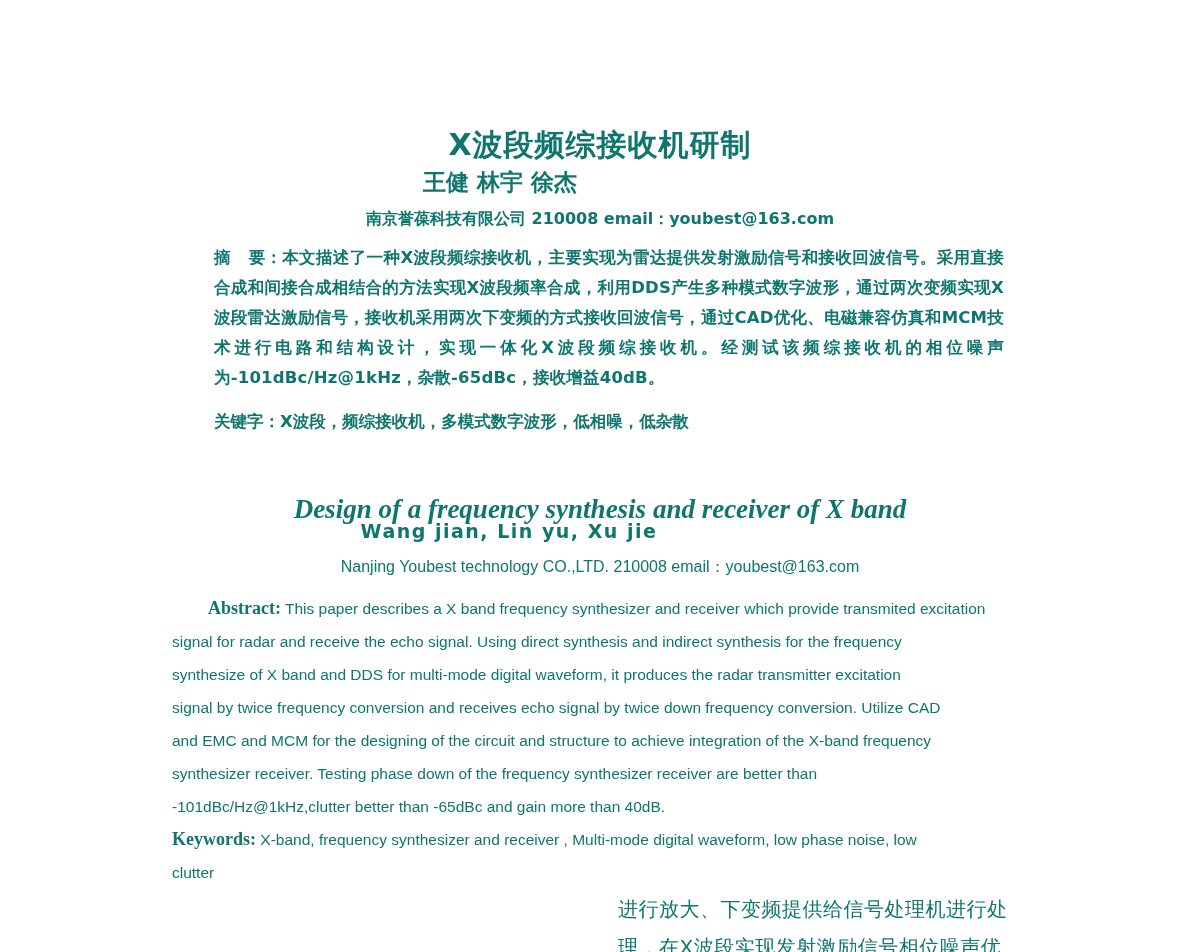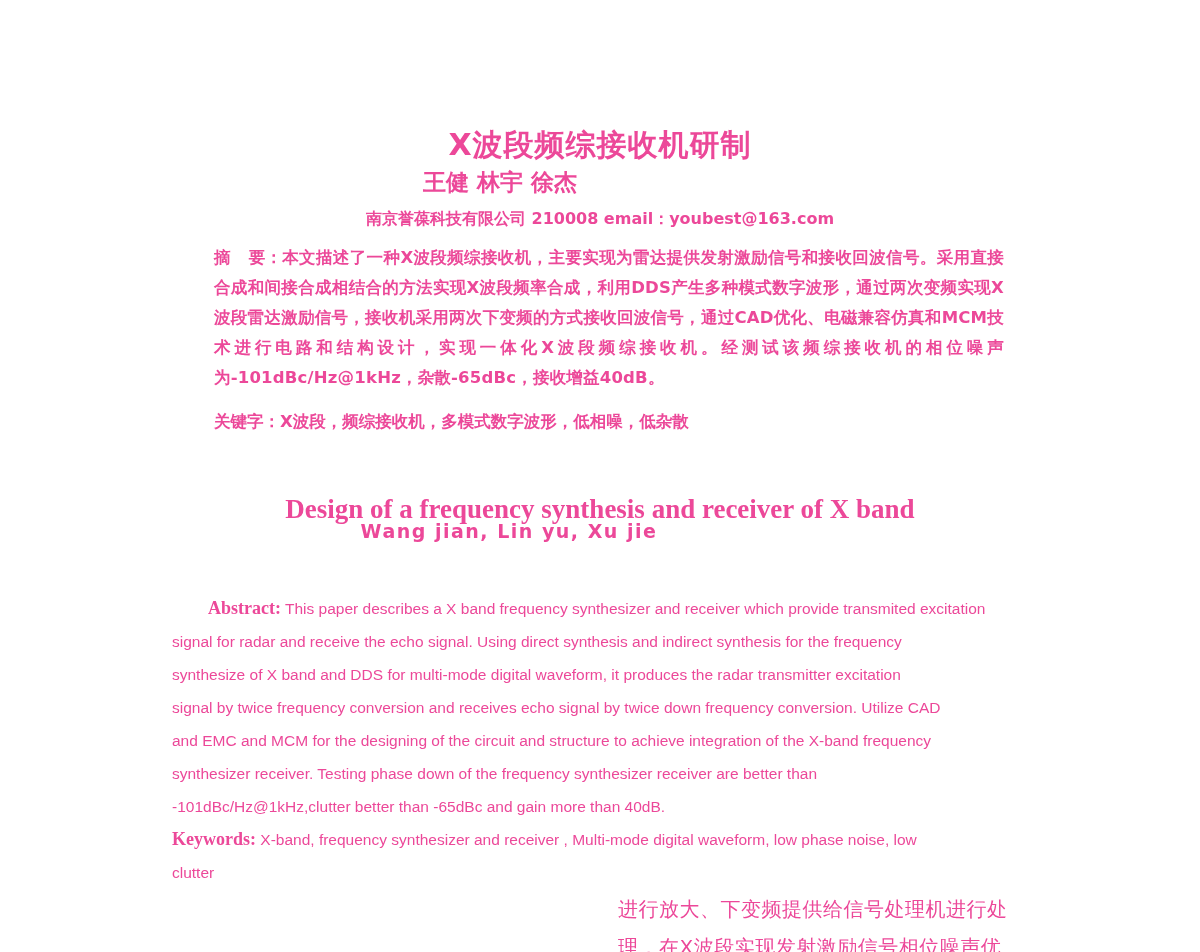--- a/index.html
+++ b/index.html
@@ -7,21 +7,21 @@
     padding: 0;
     background: #ffffff;
   }
   .page {
     position: relative;
     width: 1200px;
     height: 952px;
     background: #ffffff;
     overflow: hidden;
     font-family: "Liberation Serif", "DejaVu Serif", serif;
-    color: #ec4899;
+    color: #0f766e;
   }
 
   
   .cn-title {
     position: absolute;
     top: 107px;
     left: 0;
     width: 1200px;
     text-align: center;
     font-family: "DejaVu Sans", "Liberation Sans", sans-serif;
@@ -98,20 +98,21 @@
     position: absolute;
     top: 470px;
     left: 0;
     width: 1200px;
     text-align: center;
     font-family: "Liberation Serif", "DejaVu Serif", serif;
     font-size: 27px;
     font-weight: bold;
     line-height: 34px;
     white-space: nowrap;
+    font-style: italic;
   }
 
   
   .en-authors {
     position: absolute;
     top: 518px;
     left: 0;
     width: 1018px;
     text-align: center;
     font-family: "DejaVu Sans", "Liberation Sans", sans-serif;
@@ -204,20 +205,21 @@
   </div>
 
   <div class="cn-keywords">
     <span>关键字：</span><span>X波段，频综接收机，多模式数字波形，低相噪，低杂散</span>
   </div>
 
   <h2 class="en-title">Design of a frequency synthesis and receiver of X band</h2>
 
   <div class="en-authors">Wang jian, Lin yu, Xu jie</div>
 
+  <div class="en-affil">Nanjing Youbest technology CO.,LTD.   210008   email：youbest@163.com</div>
 
   <div class="en-abstract">
     <div class="en-line"><span class="head">Abstract:</span> <span>This paper describes a X band frequency synthesizer and receiver which provide transmited excitation</span></div>
     <div class="en-line"><span>signal for radar and receive the echo signal.    Using direct synthesis and indirect synthesis for the frequency</span></div>
     <div class="en-line"><span>synthesize of X band and    DDS    for    multi-mode digital waveform, it produces the radar transmitter excitation</span></div>
     <div class="en-line"><span>signal by twice frequency conversion and receives echo signal by twice down frequency conversion. Utilize CAD</span></div>
     <div class="en-line"><span>and EMC and MCM    for the designing of the circuit and structure to achieve integration of the X-band frequency</span></div>
     <div class="en-line"><span>synthesizer receiver.    Testing phase down of the frequency synthesizer receiver are better than</span></div>
     <div class="en-line"><span>-101dBc/Hz@1kHz,clutter better than -65dBc and gain more than 40dB.</span></div>
   </div>

